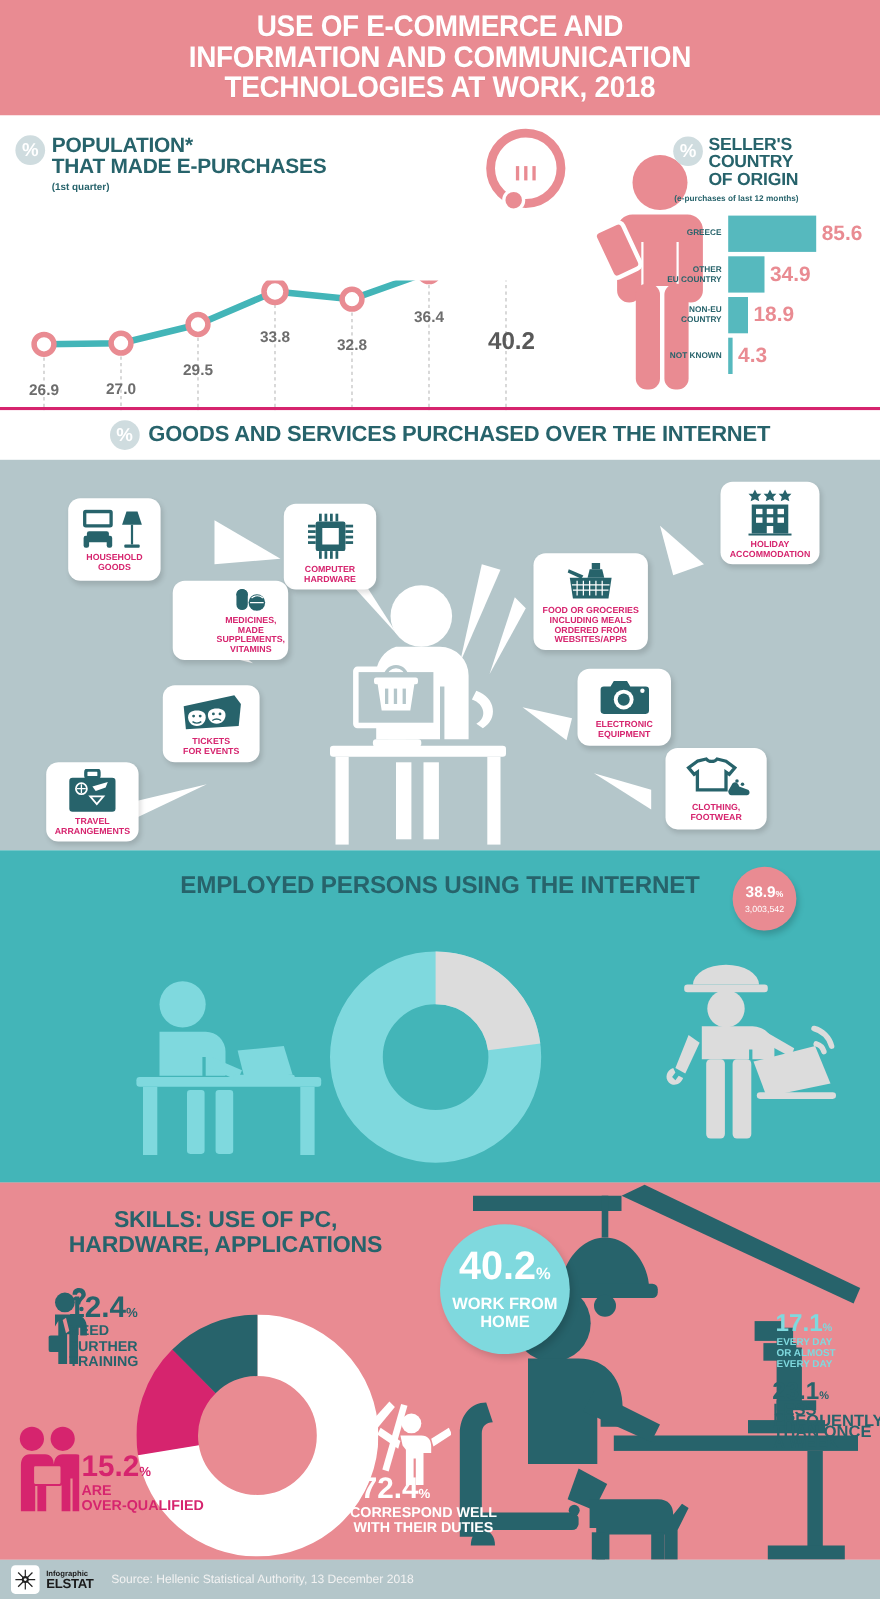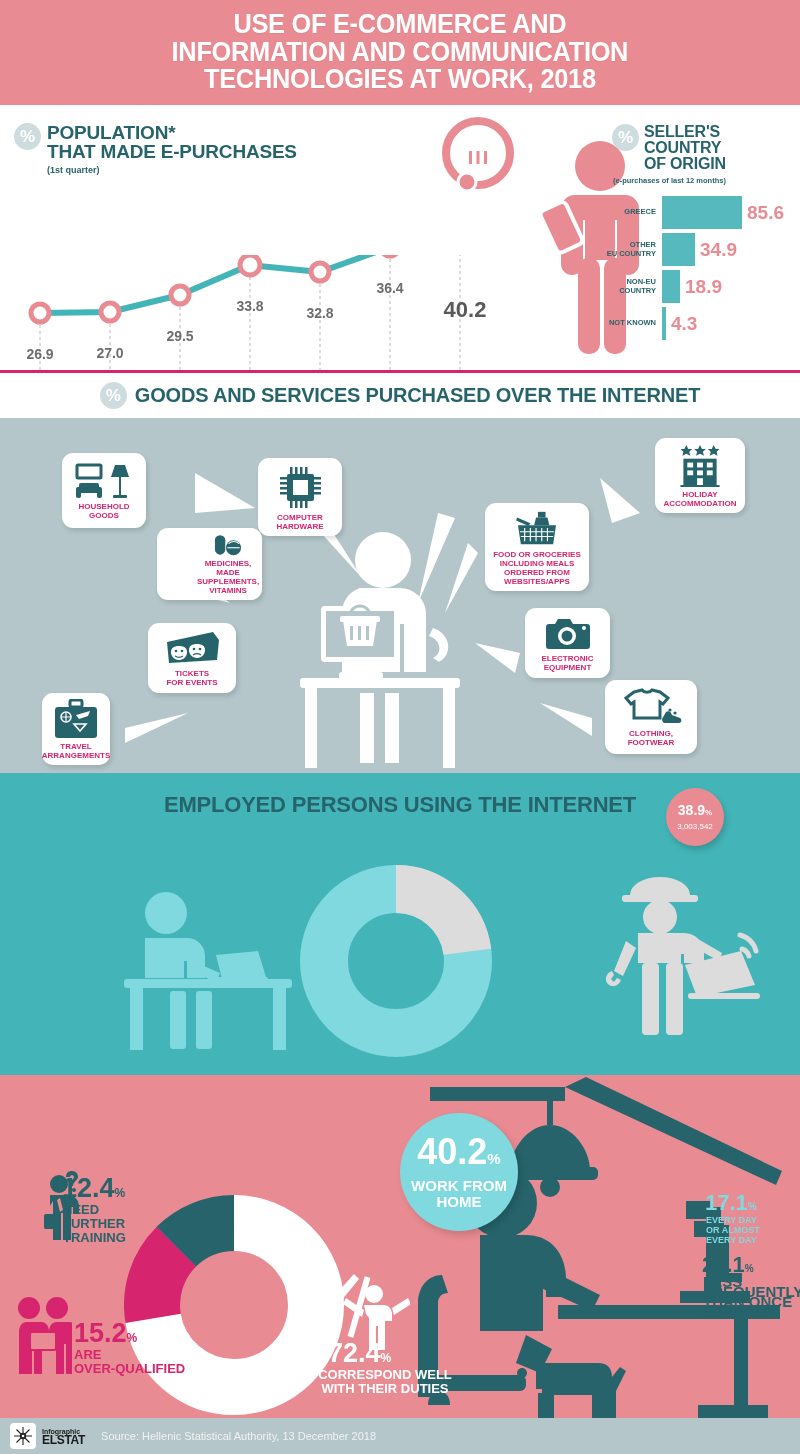--- a/index.html
+++ b/index.html
@@ -488,21 +488,21 @@
         <circle cx="23" cy="21" r="9" fill="#fff"></circle>
         <circle cx="23" cy="21" r="5.5" fill="#27636b"></circle>
         <circle cx="40" cy="13" r="2" fill="#fff"></circle>
       </svg>
       <div class="cap">
         <span>ELECTRONIC</span>
         <span>EQUIPMENT</span>
       </div>
     </div>
 
-    <div class="callout" style="left:42px; top:275px; width:68px; height:72px;">
+    <div class="callout" style="left:42px; top:275px; width:84px; height:72px;">
       <svg width="48" height="40" viewBox="0 0 48 40">
         <g fill="#27636b">
           <rect x="18" y="1" width="12" height="7" rx="2" fill="none" stroke="#27636b" stroke-width="3"></rect>
           <rect x="3" y="8" width="42" height="31" rx="3"></rect>
         </g>
         <g fill="#fff" stroke="#fff">
           <circle cx="14" cy="18" r="5" fill="none" stroke-width="1.6"></circle>
           <path d="M10 18h8M14 14v8" stroke-width="1.2"></path>
           <path d="M24 16l14-4-2 5-9 3z" fill="#fff" stroke="none"></path>
           <path d="M22 25l12 0-6 7z" fill="none" stroke-width="1.6"></path>
@@ -578,20 +578,24 @@
   </div>
 
   <div class="s3-badge">
     <span class="n"><span>38.9</span><i>%</i></span>
     <span class="m">3,003,542</span>
   </div>
 
   <div class="teal-line"></div>
 
   <div class="sec4">
+    <div class="s4-title">
+      <span>SKILLS: USE OF PC,</span>
+      <span>HARDWARE, APPLICATIONS</span>
+    </div>
 
     <svg style="position:absolute;left:390px;top:0;" width="410" height="343" viewBox="0 0 410 343">
       <g fill="#27636b">
 
         <path d="M175 12 L196 2 L392 96 L386 110 Z"></path>
         <path d="M175 12 L40 12 L40 26 L175 26 Z"></path>
 
         <rect x="157" y="12" width="6" height="38"></rect>
         <path d="M120 96c0-22 18-46 40-46s40 24 40 46z"></path>
         <rect x="112" y="92" width="96" height="13" rx="5"></rect>

